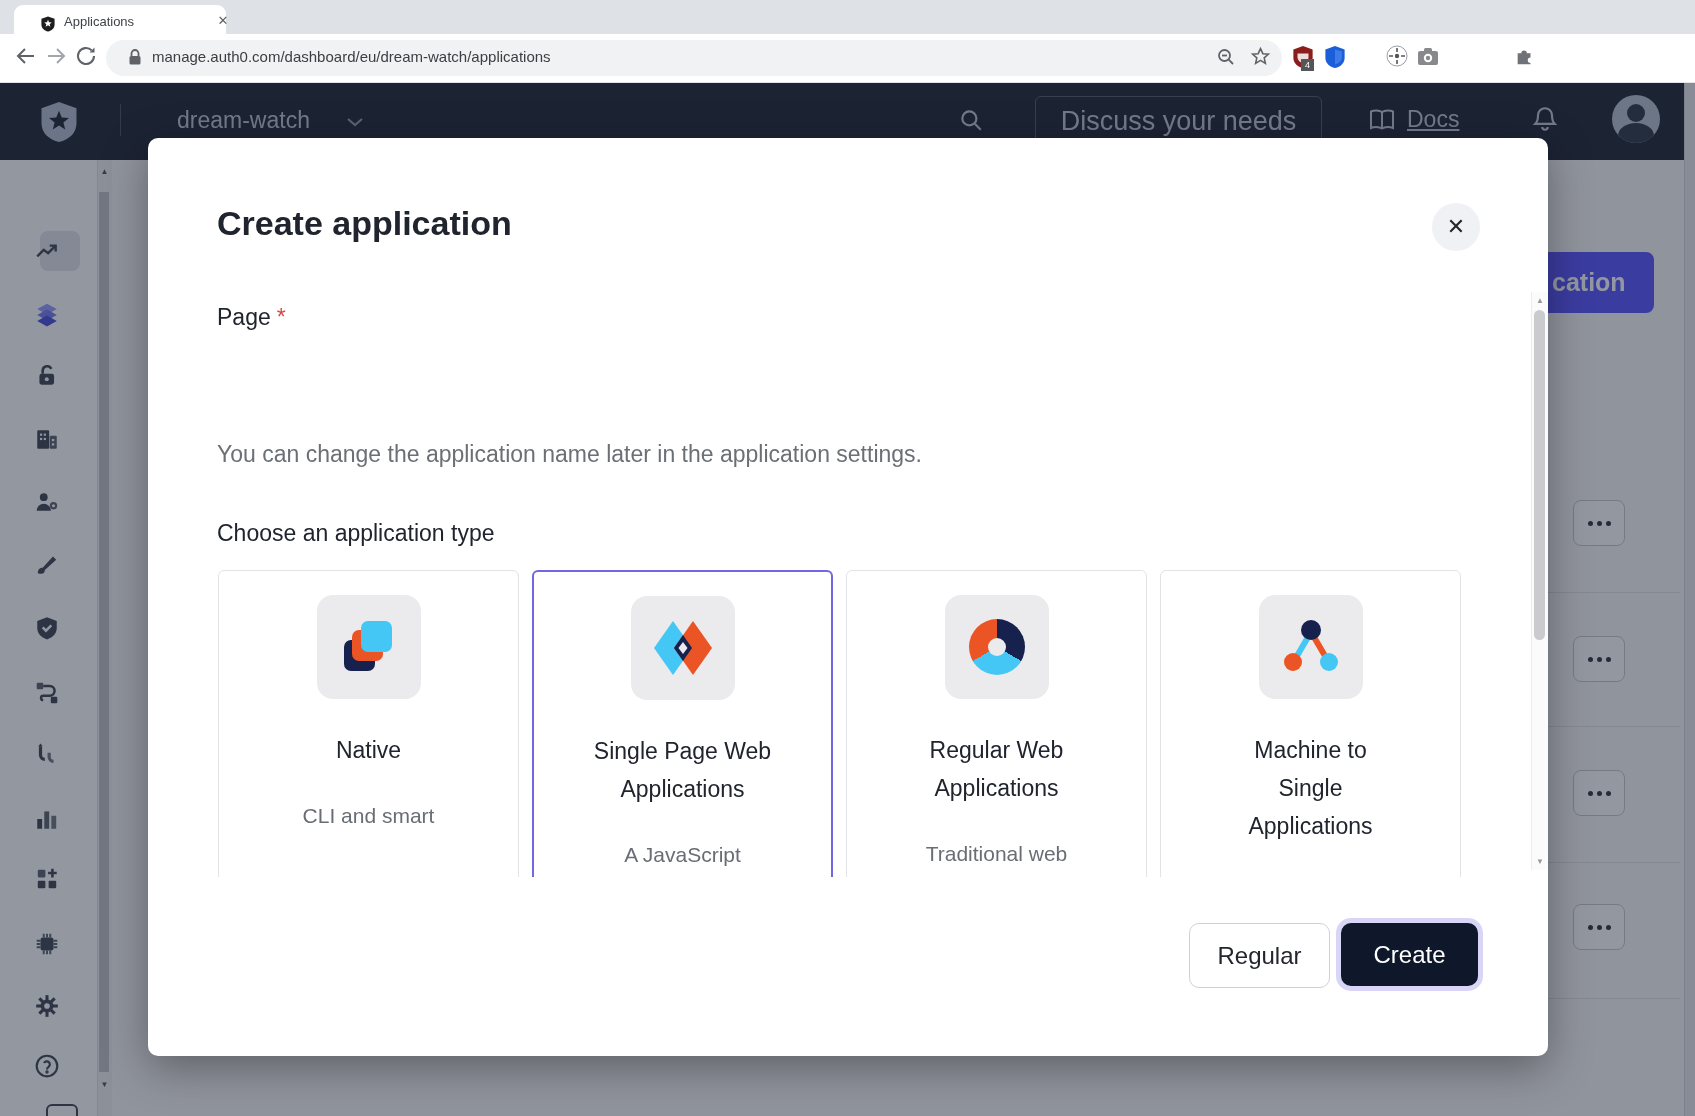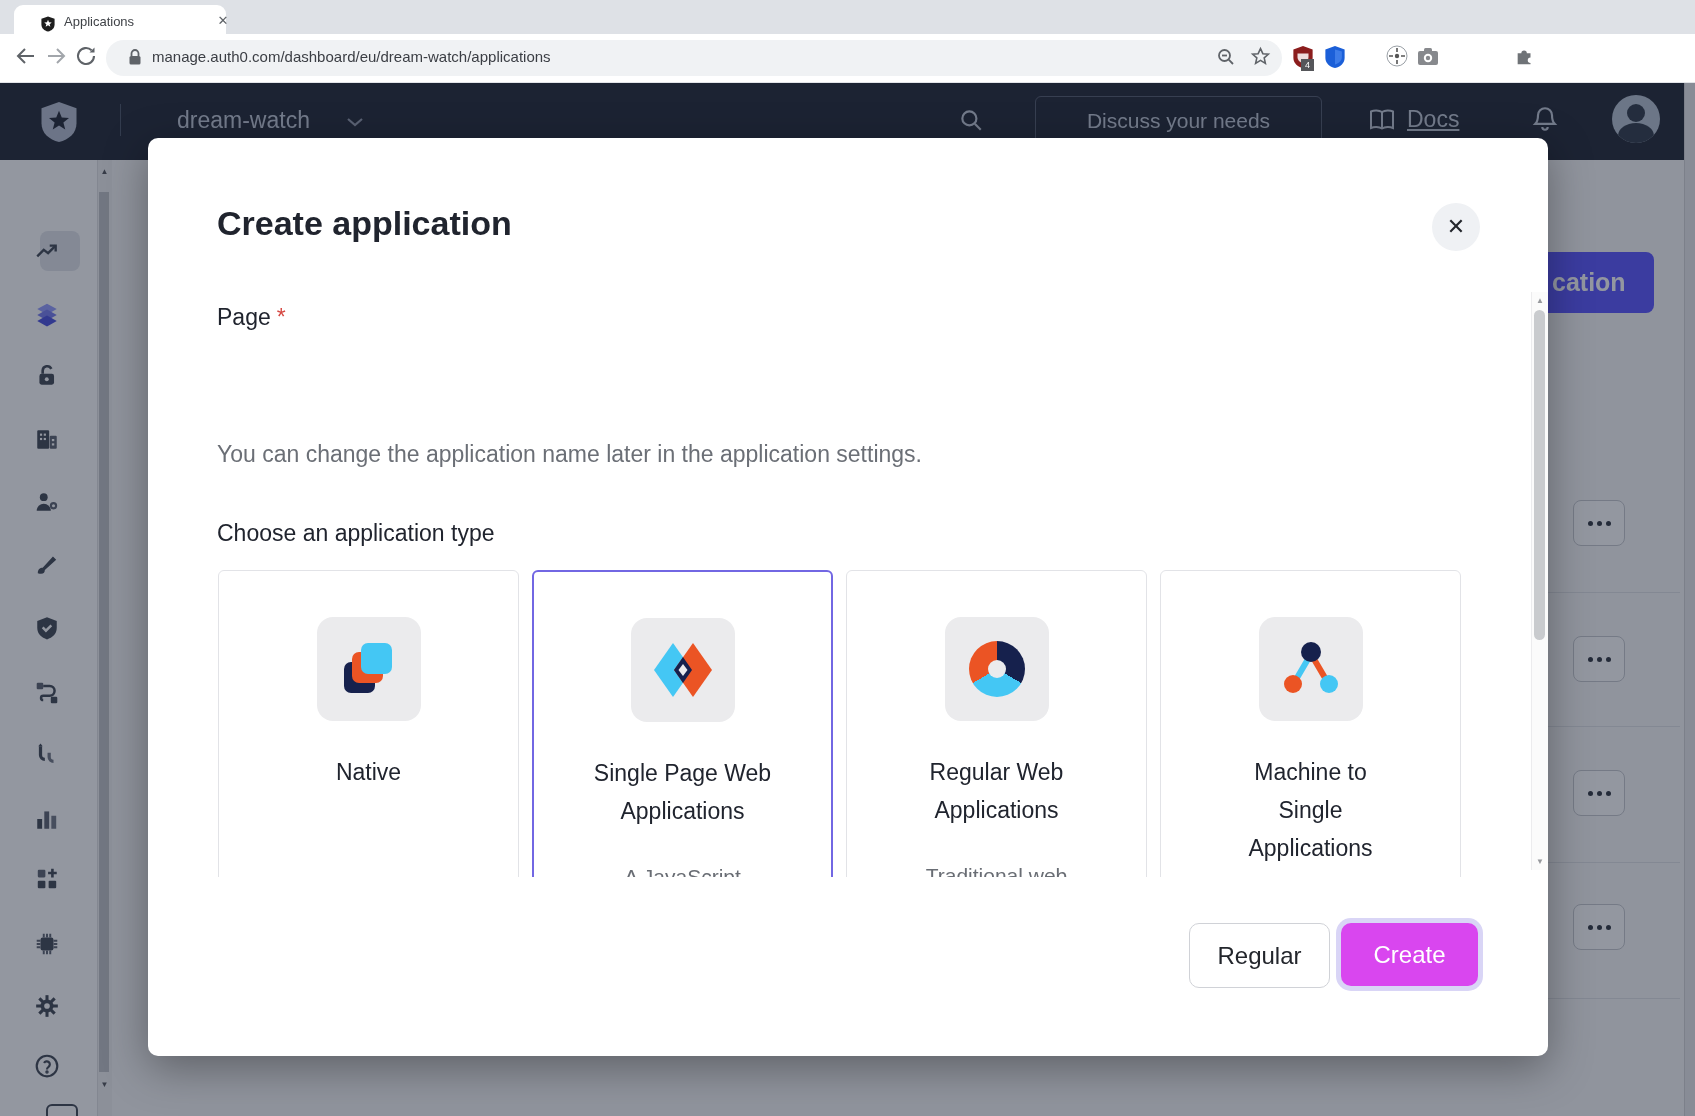--- a/index.html
+++ b/index.html
@@ -37,21 +37,21 @@
            color:#137333;font-size:14px;line-height:34px;}
   .akt-label{position:absolute;left:13px;top:0;}
   .akt-kebab{position:absolute;right:9px;top:0;font-size:15px;}
 
   
   .appbg{left:0;top:82px;width:1695px;height:1034px;background:#fafafa;z-index:1;}
   .a0header{left:0;top:82px;width:1695px;height:78px;background:#2c313d;z-index:2;}
   .hdr-div{left:120px;top:104px;width:1px;height:32px;background:#555d6e;z-index:3;}
   .tenant{left:177px;top:107px;font-size:23px;color:#c6cdda;z-index:3;}
   .discuss{left:1035px;top:96px;width:285px;height:48px;border:1px solid #5c6373;border-radius:6px;
-           color:#c6cdda;font-size:21px;text-align:center;line-height:48px;z-index:3;}
+           color:#c6cdda;font-size:27px;text-align:center;line-height:48px;z-index:3;}
   .docs{left:1407px;top:106px;font-size:23px;color:#c6cdda;z-index:3;text-decoration:underline;}
   .avatar{left:1612px;top:95px;width:48px;height:48px;border-radius:50%;background:#b9c4d2;overflow:hidden;z-index:3;}
   .avatar .head{position:absolute;left:15px;top:9px;width:18px;height:18px;border-radius:50%;background:#3a4350;}
   .avatar .body{position:absolute;left:6px;top:28px;width:36px;height:26px;border-radius:50% 50% 0 0;background:#3a4350;}
   .sidebar{left:0;top:160px;width:97px;height:956px;background:#fff;z-index:2;}
   .sbicon{left:47px;width:26px;height:26px;margin-left:-13px;z-index:3;}
   .sbtile{left:40px;width:40px;height:40px;background:#e4e7ec;border-radius:8px;z-index:2;}
   .lscroll{left:97px;top:160px;width:14px;height:956px;background:#f2f2f3;border-left:1px solid #e3e3e5;z-index:3;}
   .lthumb{left:99px;top:192px;width:10px;height:880px;background:#c4c6ca;z-index:4;}
   .scroll-arrow{font-size:8px;color:#5c5e62;z-index:4;}
@@ -75,32 +75,32 @@
   .m-namelabel{left:69px;top:166px;font-size:23px;color:#20242e;}
   .m-req{color:#d64943;padding-left:6px;}
   .m-input{left:70px;top:212px;width:1243px;height:70px;border:1px solid #c6c8cd;border-radius:4px;
            font-size:23px;color:#20242e;padding:0 26px;box-sizing:border-box;
            font-family:"Liberation Sans",sans-serif;background:#fff;}
   .m-helper{left:69px;top:303px;font-size:23px;color:#6b6f76;}
   .m-choose{left:69px;top:382px;font-size:23px;color:#20242e;}
   .cardclip{left:70px;top:432px;width:1243px;height:307px;overflow:hidden;}
   .cards{position:absolute;left:0;top:0;width:1243px;display:flex;justify-content:space-between;}
   .card{width:301px;height:420px;border:1px solid #e2e3e7;border-radius:6px;box-sizing:border-box;
-        text-align:center;padding-top:46px;}
+        text-align:center;padding-top:24px;}
   .card.selected{border:2px solid #7267e3;}
   .tile{width:104px;height:104px;border-radius:16px;background:#ebebed;margin:0 auto;
         display:flex;align-items:center;justify-content:center;}
   .card-label{margin-top:32px;font-size:23px;line-height:38px;color:#20242e;}
   .card-desc{margin-top:30px;font-size:21px;line-height:34px;color:#696d74;}
   .mscroll{left:1383px;top:154px;width:16px;height:578px;background:#fbfbfb;border-left:1px solid #ececee;}
   .mthumb{position:absolute;left:2px;top:18px;width:11px;height:330px;background:#c9cbce;border-radius:6px;}
   .msarrow{position:absolute;left:0;width:16px;text-align:center;font-size:8px;color:#97999d;}
   .btn-cancel{left:1041px;top:785px;width:139px;height:63px;background:#fff;border:1px solid #d0d2d7;border-radius:10px;
               font-size:24px;color:#23262c;text-align:center;line-height:63px;}
-  .btn-create{left:1193px;top:785px;width:137px;height:63px;background:#d946ef;border-radius:10px;
+  .btn-create{left:1193px;top:785px;width:137px;height:63px;background:#0f172a;border-radius:10px;
               box-shadow:0 0 0 5px #d9d5f6;font-size:24px;color:#fff;text-align:center;line-height:63px;}
 </style>
 </head>
 <body>
 
 <div class="abs tabstrip"></div>
 <div class="abs tab">
   <div class="abs tab-favicon">
     <svg width="16" height="16" viewBox="0 0 32 34">
         <path d="M16 1 L30 6 V18 C30 26 24 31 16 33 C8 31 2 26 2 18 V6 Z" fill="#1e1e1e"></path>
@@ -409,20 +409,21 @@
           <svg width="64" height="64" viewBox="0 0 64 64">
               <rect x="7" y="25" width="31" height="31" rx="7" fill="#16214d"></rect>
               <rect x="15" y="15" width="31" height="31" rx="7" fill="#eb5424"></rect>
               <rect x="24" y="6" width="31" height="31" rx="7" fill="#44c7f4"></rect>
             </svg>
         </div>
         <div class="card-label">
             <div>Native</div>
           </div>
         <div class="card-desc">
+            <div>CLI and smart</div>
           </div>
       </div>
       <div class="card selected">
         <div class="tile">
           <svg width="64" height="64" viewBox="0 0 64 64">
               <polygon points="22,5 41,32 22,59 3,32" fill="#44c7f4"></polygon>
               <polygon points="42,5 61,32 42,59 23,32" fill="#eb5424"></polygon>
               <polygon points="32,19 41,32 32,45 23,32" fill="#16214d"></polygon>
               <polygon points="32,26 36.5,32 32,38 27.5,32" fill="#ebebed"></polygon>
             </svg>

